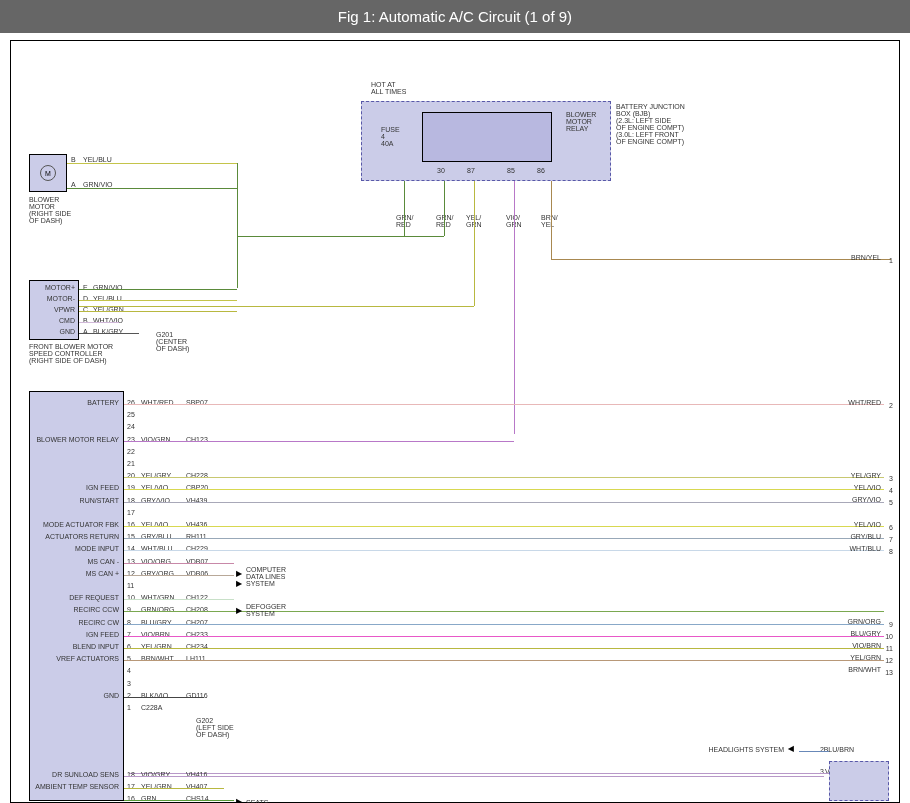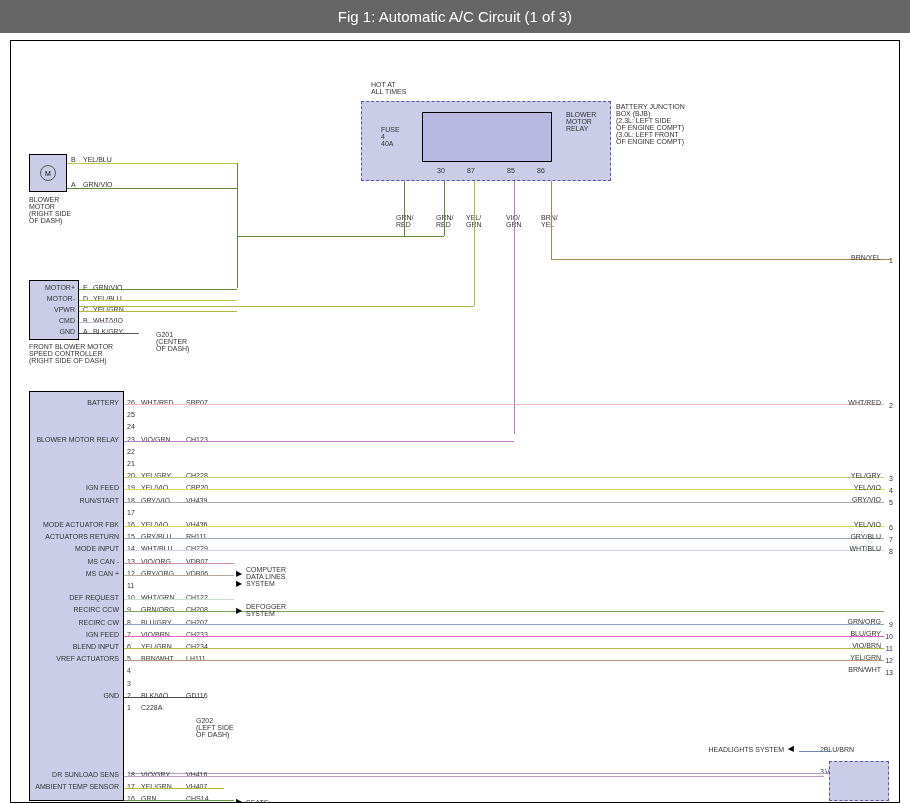--- a/index.html
+++ b/index.html
@@ -10,21 +10,21 @@
 .dash-box{position:absolute;border:1px dashed #5858a8;background:#cbcce8}
 .lbl{position:absolute;font-size:7px;color:#333;white-space:nowrap}
 .lbl.r{text-align:right}
 .wire{position:absolute;height:1px;background:#888}
 .wire.v{width:1px;height:auto}
 .arrow{position:absolute;font-size:8px}
 </style>
 </head>
 <body>
 
-<div class="title-bar">Fig 1: Automatic A/C Circuit (1 of 3)</div>
+<div class="title-bar">Fig 1: Automatic A/C Circuit (1 of 9)</div>
 
 <div class="diagram">
 
   <div class="lbl" style="left:360px;top:40px;white-space:pre">HOT AT
 ALL TIMES</div>
   <div class="dash-box" style="left:350px;top:60px;width:250px;height:80px">
     <div class="box" style="left:60px;top:10px;width:130px;height:50px;background:#b8b8e0"></div>
   </div>
   <div class="lbl" style="left:555px;top:70px;white-space:pre">BLOWER
 MOTOR

